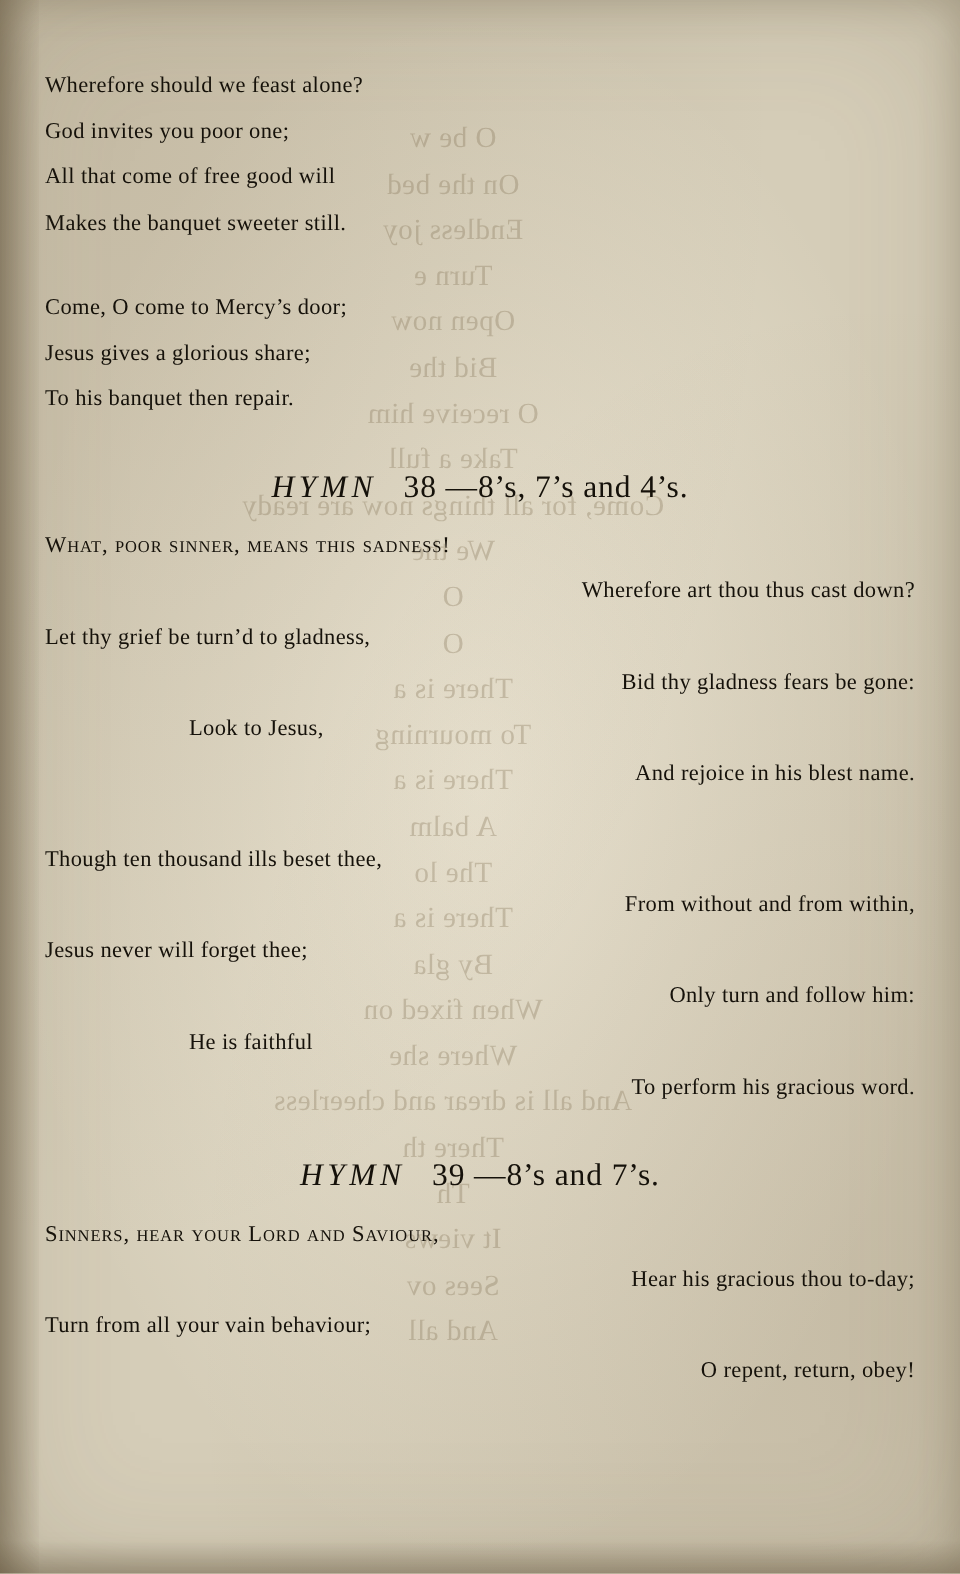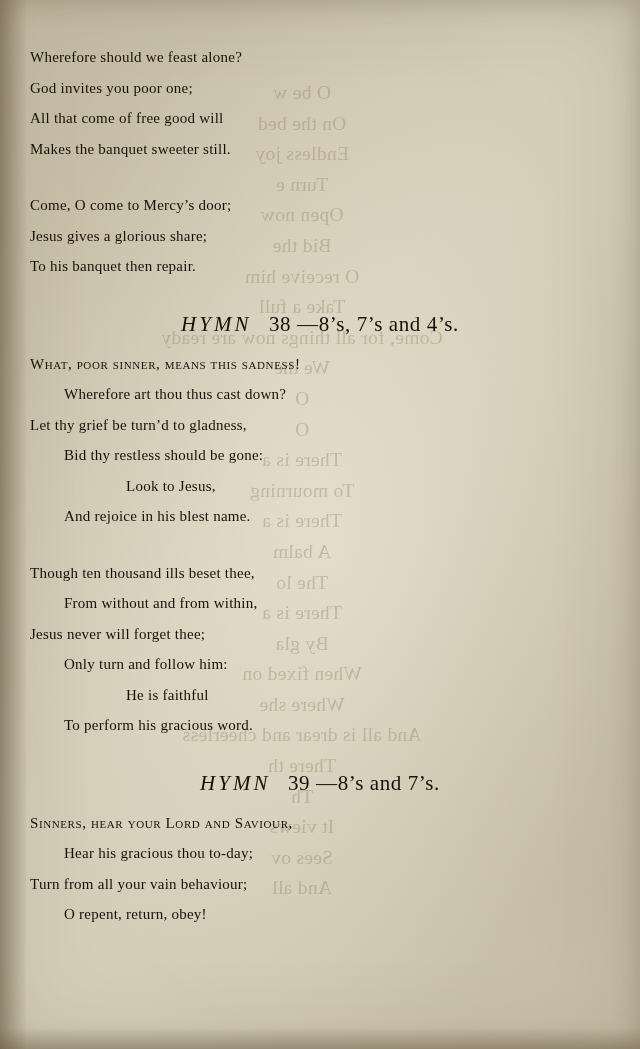--- a/index.html
+++ b/index.html
@@ -115,21 +115,21 @@
     font-size: 21px;
     letter-spacing: 0.6px;
     margin: 6px 0 12px 0;
     color: #15110a;
   }
   .hymnhead .hsp { letter-spacing: 3px; font-style: italic; }
   .sc {
     font-variant: small-caps;
     letter-spacing: 0.6px;
   }
-  .i1 { padding-left: 34px; }
+  .i1 { padding-left: 34px; text-align: right; }
   .i2 { padding-left: 96px; }
   .i0 { padding-left: 0px; }
   .tight { margin-bottom: 30px; }
   .gap38 { margin-top: 17px; }
 </style>
 </head>
 <body>
 
 <div class="page">
   <div class="leftedge"></div>
@@ -185,21 +185,21 @@
         <span class="hsp">HYMN</span>
         <span>&nbsp;</span>
         <span>38</span>
         <span>—8’s, 7’s and 4’s.</span>
       </div>
 
       <div class="stanza">
         <span class="ln i0 sc">What, poor sinner, means this sadness!</span>
         <span class="ln i1">Wherefore art thou thus cast down?</span>
         <span class="ln i0">Let thy grief be turn’d to gladness,</span>
-        <span class="ln i1">Bid thy restless should be gone:</span>
+        <span class="ln i1">Bid thy gladness fears be gone:</span>
         <span class="ln i2">Look to Jesus,</span>
         <span class="ln i1">And rejoice in his blest name.</span>
       </div>
 
       <div class="stanza tight">
         <span class="ln i0">Though ten thousand ills beset thee,</span>
         <span class="ln i1">From without and from within,</span>
         <span class="ln i0">Jesus never will forget thee;</span>
         <span class="ln i1">Only turn and follow him:</span>
         <span class="ln i2">He is faithful</span>

